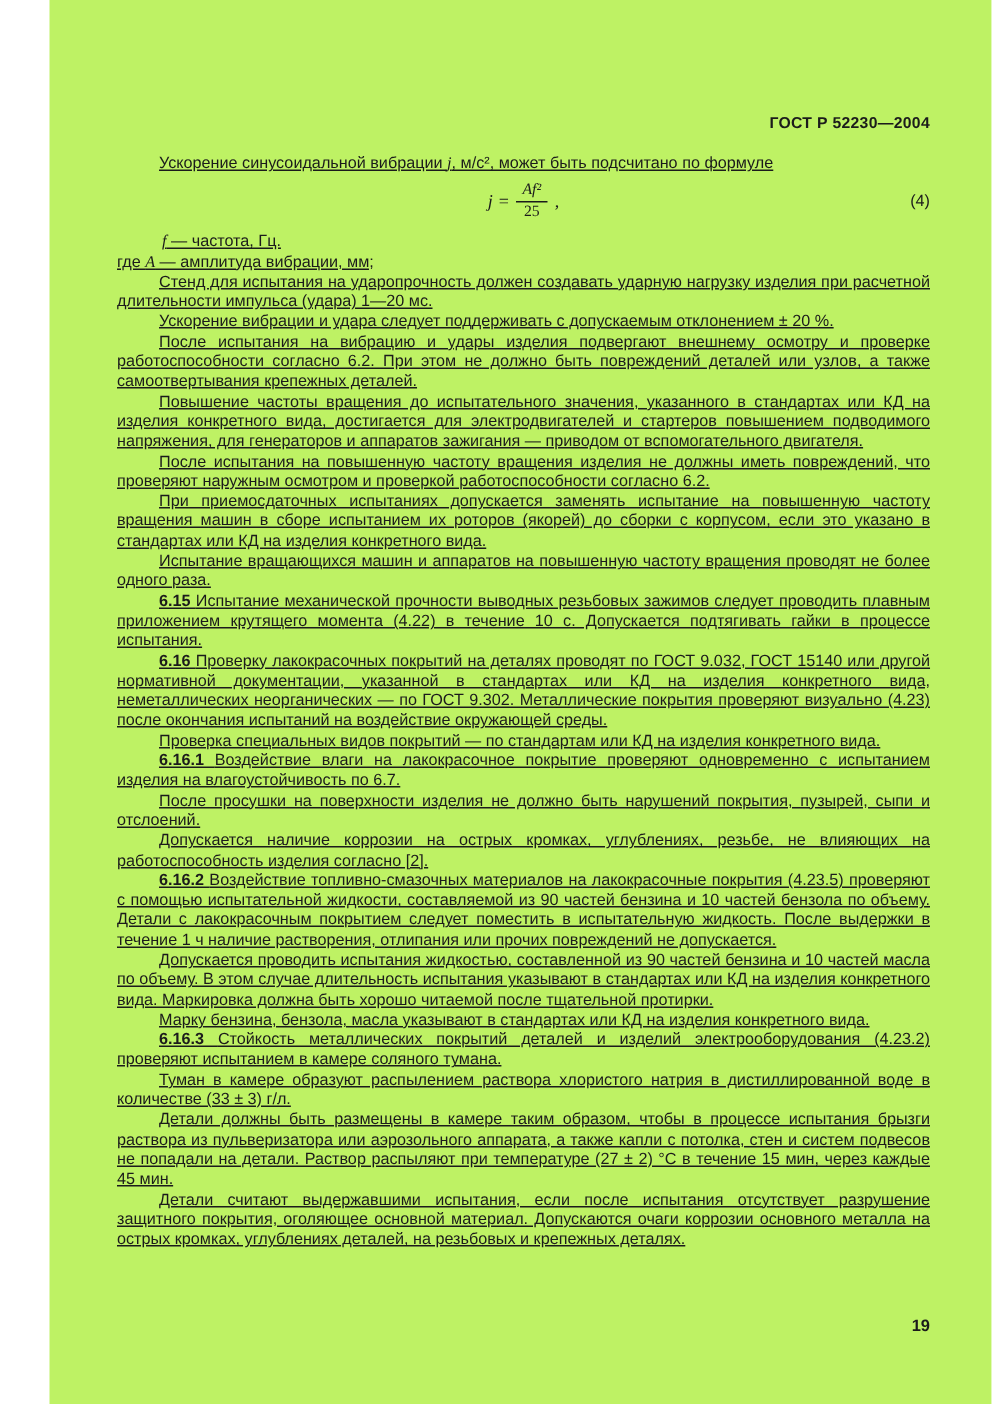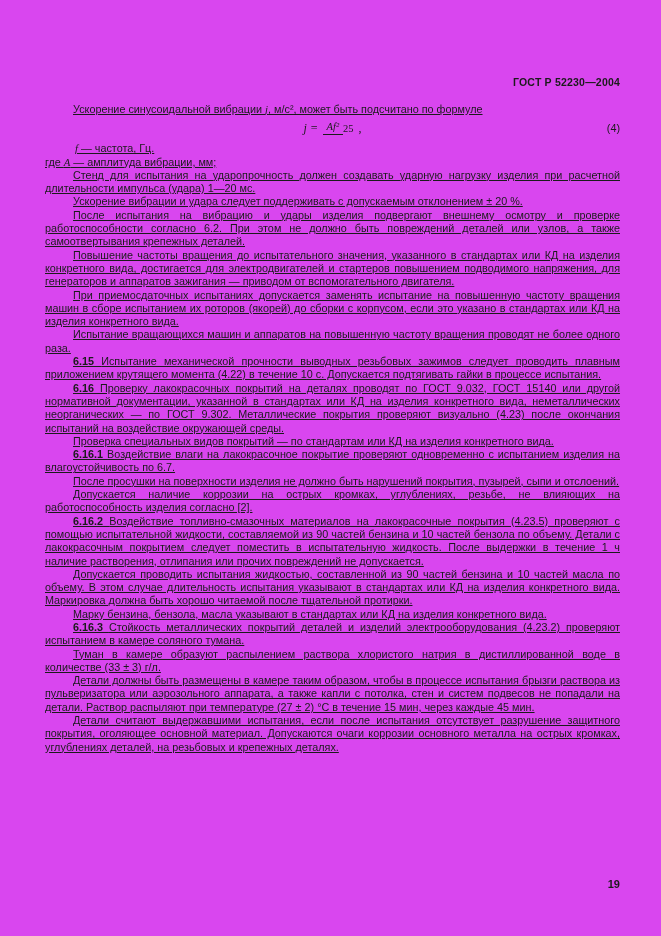--- a/index.html
+++ b/index.html
@@ -13,21 +13,22 @@
     font-family: "Liberation Sans", sans-serif;
     color: #1b1b1b;
     position: relative;
     overflow: hidden;
   }
   .page {
     position: absolute;
     inset: 0;
     padding: 76px 41px 60px 45px;
     box-sizing: border-box;
-    background: #d946ef;
+    background: #bef264;
+    margin-left: 33px;
   }
   .doc-header {
     font-size: 10.5px;
     font-weight: bold;
     text-align: right;
     line-height: 13px;
     margin-bottom: 14px;
     letter-spacing: 0.2px;
   }
   .content {
@@ -59,21 +60,21 @@
   .formula-spacer { flex: 1; }
   .formula {
     display: inline-flex;
     align-items: center;
     gap: 4px;
     font-family: "Liberation Serif", serif;
     font-size: 12px;
   }
   .frac {
     display: inline-flex;
-    flex-direction: row;
+    flex-direction: column;
     align-items: center;
     font-size: 10.5px;
     line-height: 12px;
     margin: 0 1px;
   }
   .frac .num {
     border-bottom: 1px solid #1b1b1b;
     padding: 0 4px 1px;
   }
   .frac .den {
@@ -122,20 +123,21 @@
 
     <p class="def def-second"><i class="var">f</i><span> — частота, Гц.</span></p>
 
     <p class="def"><span>где </span><i class="var">A</i><span> — амплитуда вибрации, мм;</span></p>
 
     <div>
         <p>Стенд для испытания на ударопрочность должен создавать ударную нагрузку изделия при расчетной длительности импульса (удара) 1—20 мс.</p>
         <p>Ускорение вибрации и удара следует поддерживать с допускаемым отклонением ± 20 %.</p>
         <p>После испытания на вибрацию и удары изделия подвергают внешнему осмотру и проверке работоспособности согласно 6.2. При этом не должно быть повреждений деталей или узлов, а также самоотвертывания крепежных деталей.</p>
         <p>Повышение частоты вращения до испытательного значения, указанного в стандартах или КД на изделия конкретного вида, достигается для электродвигателей и стартеров повышением подводимого напряжения, для генераторов и аппаратов зажигания — приводом от вспомогательного двигателя.</p>
+        <p>После испытания на повышенную частоту вращения изделия не должны иметь повреждений, что проверяют наружным осмотром и проверкой работоспособности согласно 6.2.</p>
         <p>При приемосдаточных испытаниях допускается заменять испытание на повышенную частоту вращения машин в сборе испытанием их роторов (якорей) до сборки с корпусом, если это указано в стандартах или КД на изделия конкретного вида.</p>
         <p>Испытание вращающихся машин и аппаратов на повышенную частоту вращения проводят не более одного раза.</p>
         <p><span class="clause-num">6.15 </span>Испытание механической прочности выводных резьбовых зажимов следует проводить плавным приложением крутящего момента (4.22) в течение 10 с. Допускается подтягивать гайки в процессе испытания.</p>
         <p><span class="clause-num">6.16 </span>Проверку лакокрасочных покрытий на деталях проводят по ГОСТ 9.032, ГОСТ 15140 или другой нормативной документации, указанной в стандартах или КД на изделия конкретного вида, неметаллических неорганических — по ГОСТ 9.302. Металлические покрытия проверяют визуально (4.23) после окончания испытаний на воздействие окружающей среды.</p>
         <p>Проверка специальных видов покрытий — по стандартам или КД на изделия конкретного вида.</p>
         <p><span class="clause-num">6.16.1 </span>Воздействие влаги на лакокрасочное покрытие проверяют одновременно с испытанием изделия на влагоустойчивость по 6.7.</p>
         <p>После просушки на поверхности изделия не должно быть нарушений покрытия, пузырей, сыпи и отслоений.</p>
         <p>Допускается наличие коррозии на острых кромках, углублениях, резьбе, не влияющих на работоспособность изделия согласно [2].</p>
         <p><span class="clause-num">6.16.2 </span>Воздействие топливно-смазочных материалов на лакокрасочные покрытия (4.23.5) проверяют с помощью испытательной жидкости, составляемой из 90 частей бензина и 10 частей бензола по объему. Детали с лакокрасочным покрытием следует поместить в испытательную жидкость. После выдержки в течение 1 ч наличие растворения, отлипания или прочих повреждений не допускается.</p>
         <p>Допускается проводить испытания жидкостью, составленной из 90 частей бензина и 10 частей масла по объему. В этом случае длительность испытания указывают в стандартах или КД на изделия конкретного вида. Маркировка должна быть хорошо читаемой после тщательной протирки.</p>

